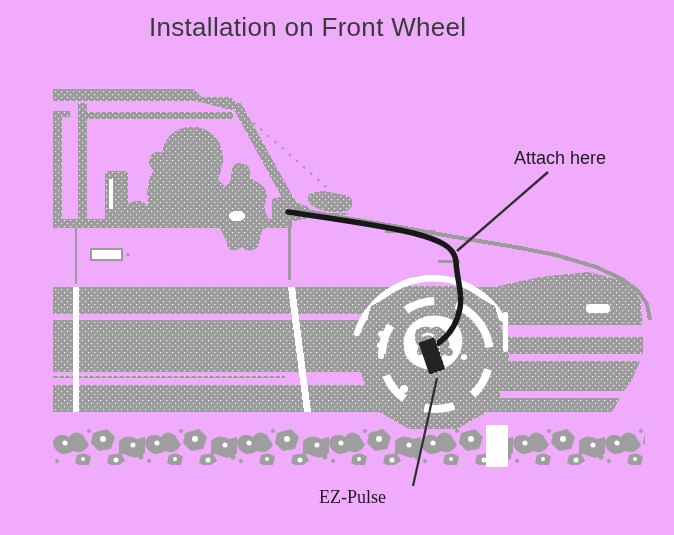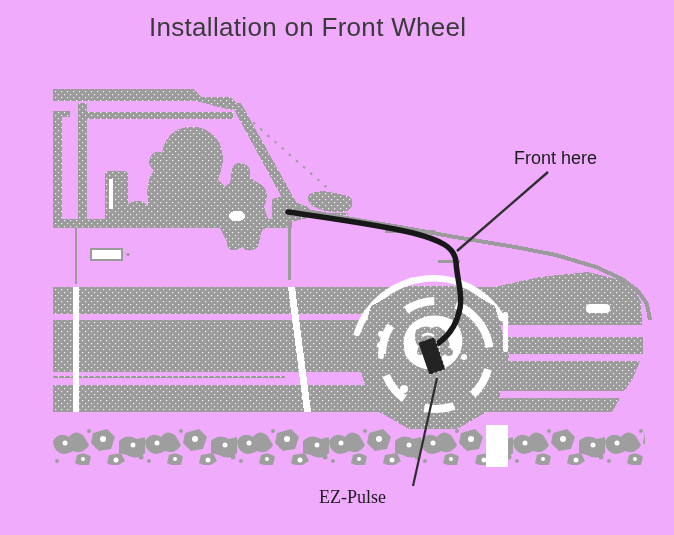--- a/index.html
+++ b/index.html
@@ -143,15 +143,15 @@
     <g transform="rotate(-19 432 356)">
       <rect x="423.5" y="339" width="17" height="34" rx="1.5" fill="#232323"></rect>
       <path d="M440.5,339 L440.5,373 L423.5,373" fill="none" stroke="#ffffff" stroke-width="1" stroke-dasharray="2 2.5" opacity="0.85"></path>
     </g>
 
     <path d="M548,172 L457,251" stroke="#2e2e2e" stroke-width="2.4" fill="none"></path>
     <path d="M437,378 L413,486" stroke="#2e2e2e" stroke-width="2.2" fill="none"></path>
   </svg>
 
   <div id="title" class="txt">Installation on Front Wheel</div>
-  <div id="lbl-attach" class="txt">Front here</div>
+  <div id="lbl-attach" class="txt">Attach here</div>
   <div id="lbl-ez" class="txt">EZ-Pulse</div>
 </div>
 
 </body></html>

